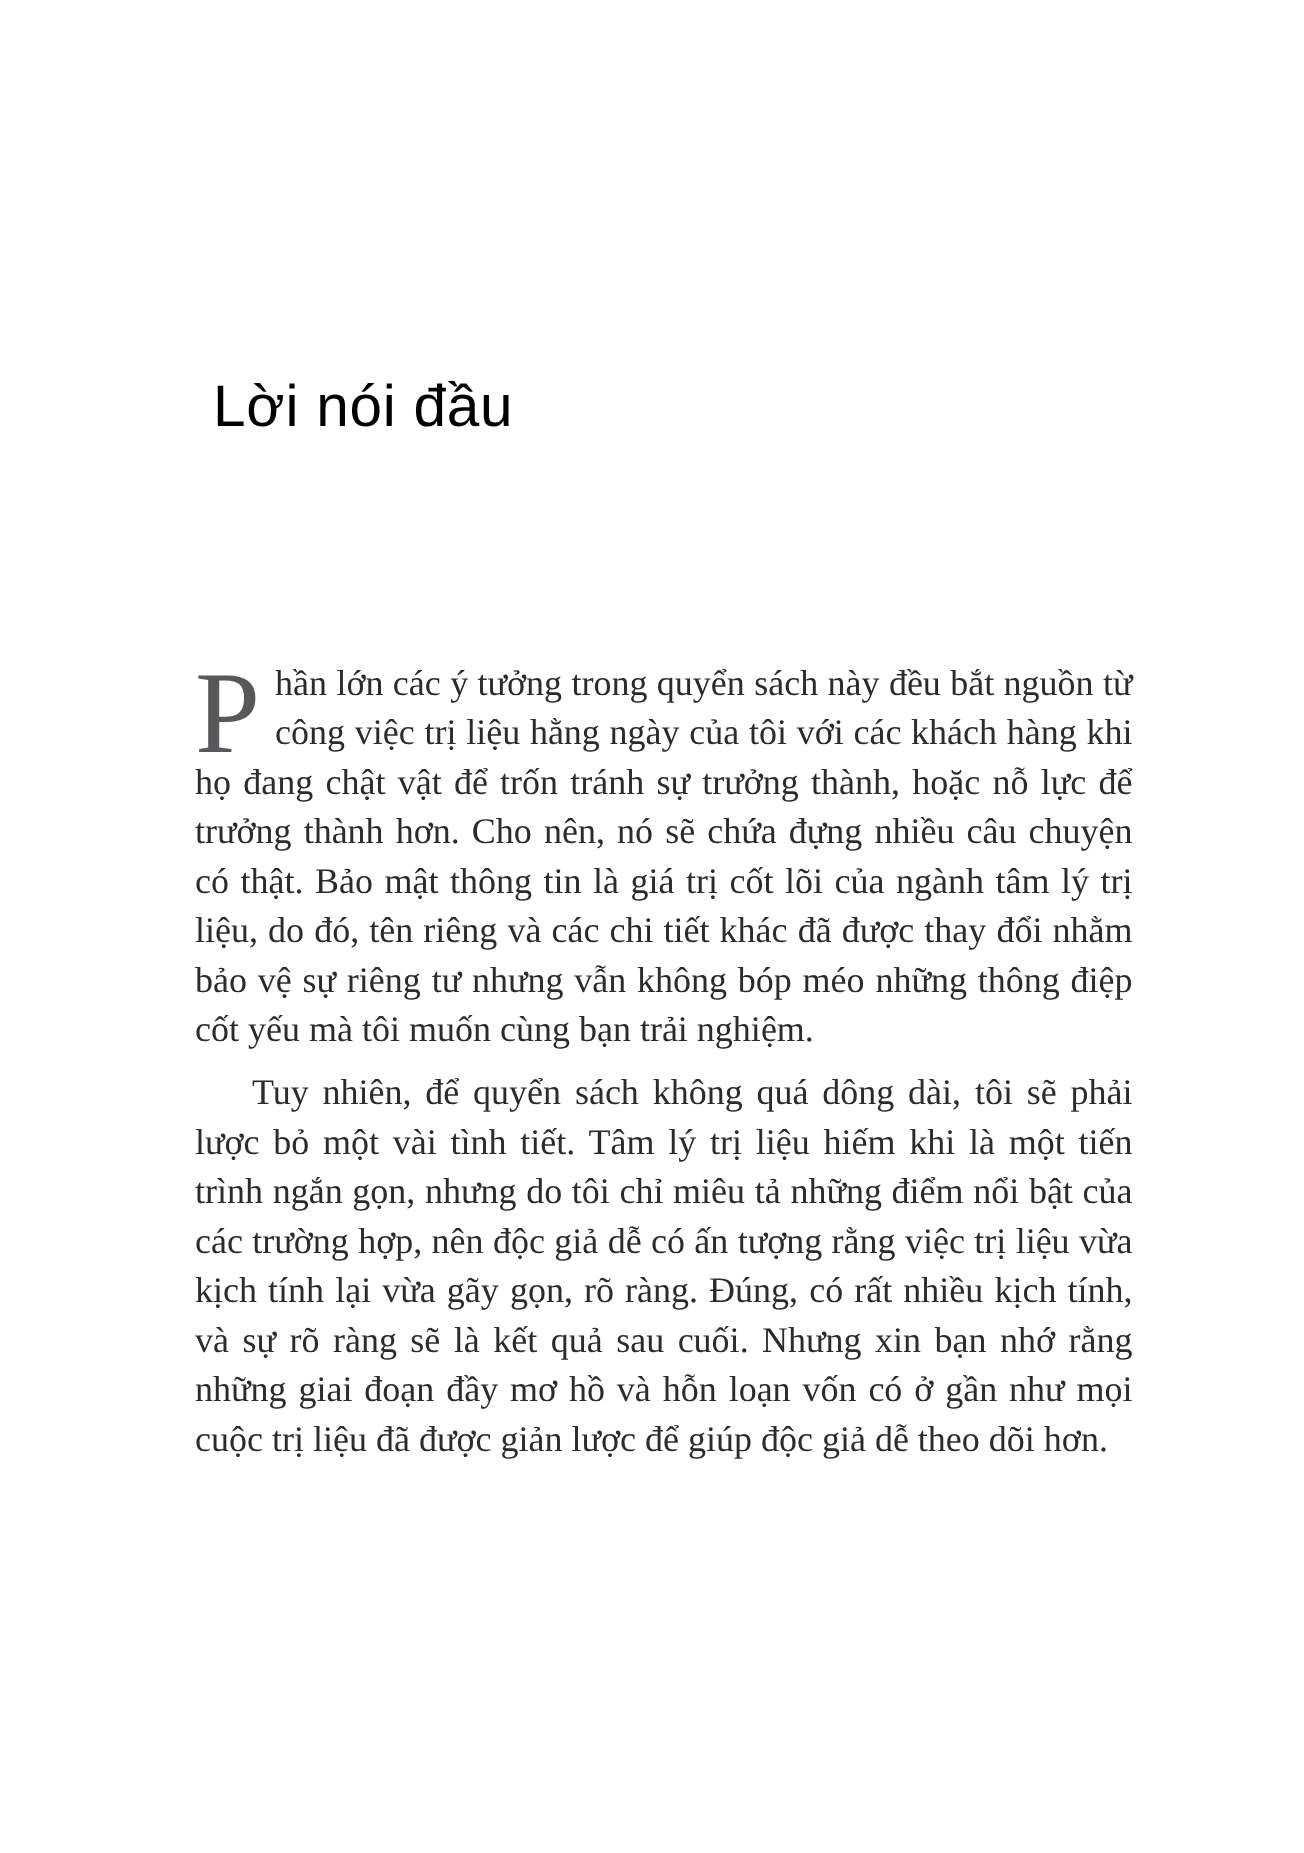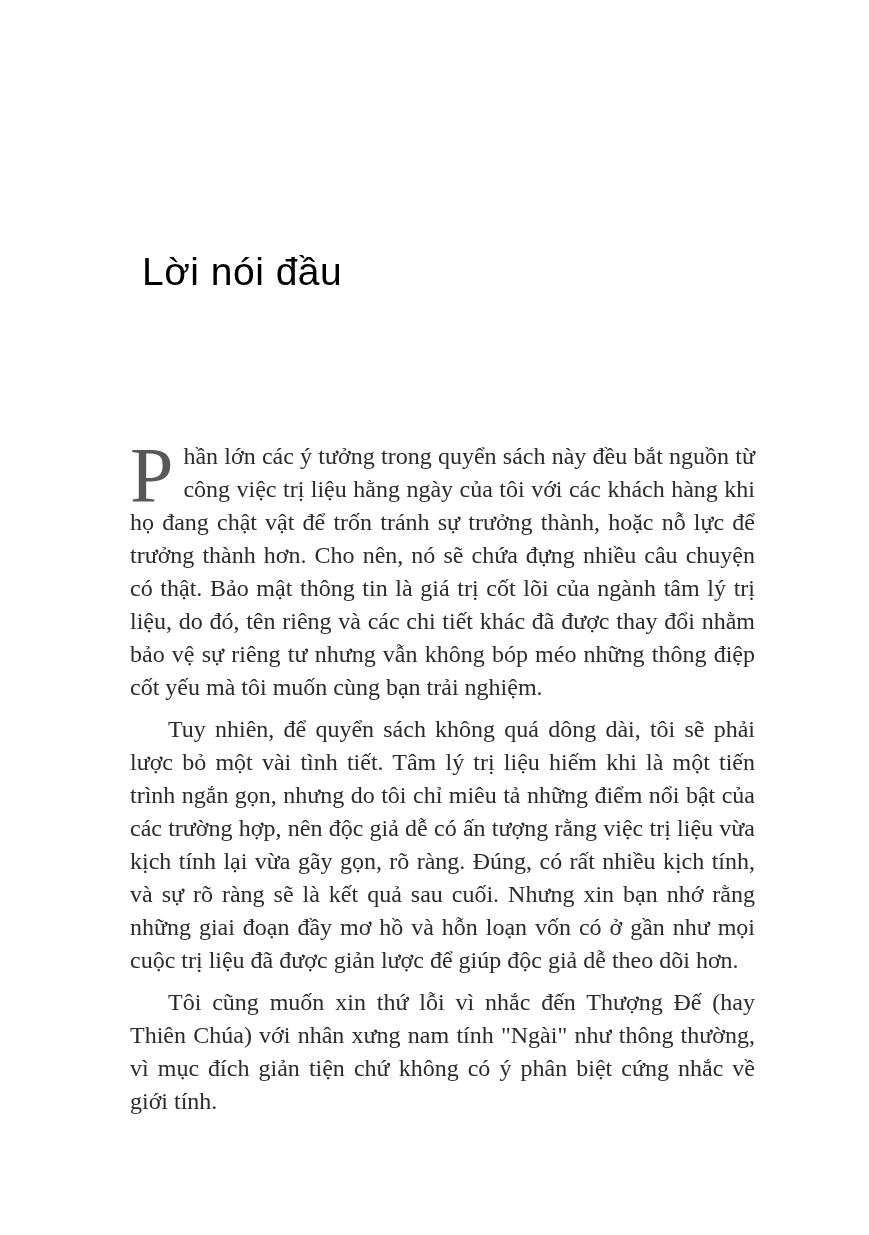--- a/index.html
+++ b/index.html
@@ -57,15 +57,14 @@
 <body>
 
 <div class="page">
   <h1 class="chapter-title">Lời nói đầu</h1>
 
   <div class="body-text">
     <p class="para"><span class="dropcap">P</span><span>hần lớn các ý tưởng trong quyển sách này đều bắt nguồn từ công việc trị liệu hằng ngày của tôi với các khách hàng khi họ đang chật vật để trốn tránh sự trưởng thành, hoặc nỗ lực để trưởng thành hơn. Cho nên, nó sẽ chứa đựng nhiều câu chuyện có thật. Bảo mật thông tin là giá trị cốt lõi của ngành tâm lý trị liệu, do đó, tên riêng và các chi tiết khác đã được thay đổi nhằm bảo vệ sự riêng tư nhưng vẫn không bóp méo những thông điệp cốt yếu mà tôi muốn cùng bạn trải nghiệm.</span></p>
 
     <p class="para indent">Tuy nhiên, để quyển sách không quá dông dài, tôi sẽ phải lược bỏ một vài tình tiết. Tâm lý trị liệu hiếm khi là một tiến trình ngắn gọn, nhưng do tôi chỉ miêu tả những điểm nổi bật của các trường hợp, nên độc giả dễ có ấn tượng rằng việc trị liệu vừa kịch tính lại vừa gãy gọn, rõ ràng. Đúng, có rất nhiều kịch tính, và sự rõ ràng sẽ là kết quả sau cuối. Nhưng xin bạn nhớ rằng những giai đoạn đầy mơ hồ và hỗn loạn vốn có ở gần như mọi cuộc trị liệu đã được giản lược để giúp độc giả dễ theo dõi hơn.</p>
 
-    <p class="para indent">Tôi cũng muốn xin thứ lỗi vì nhắc đến Thượng Đế (hay Thiên Chúa) với nhân xưng nam tính "Ngài" như thông thường, vì mục đích giản tiện chứ không có ý phân biệt cứng nhắc về giới tính.</p>
   </div>
 </div>
 
 </body></html>

